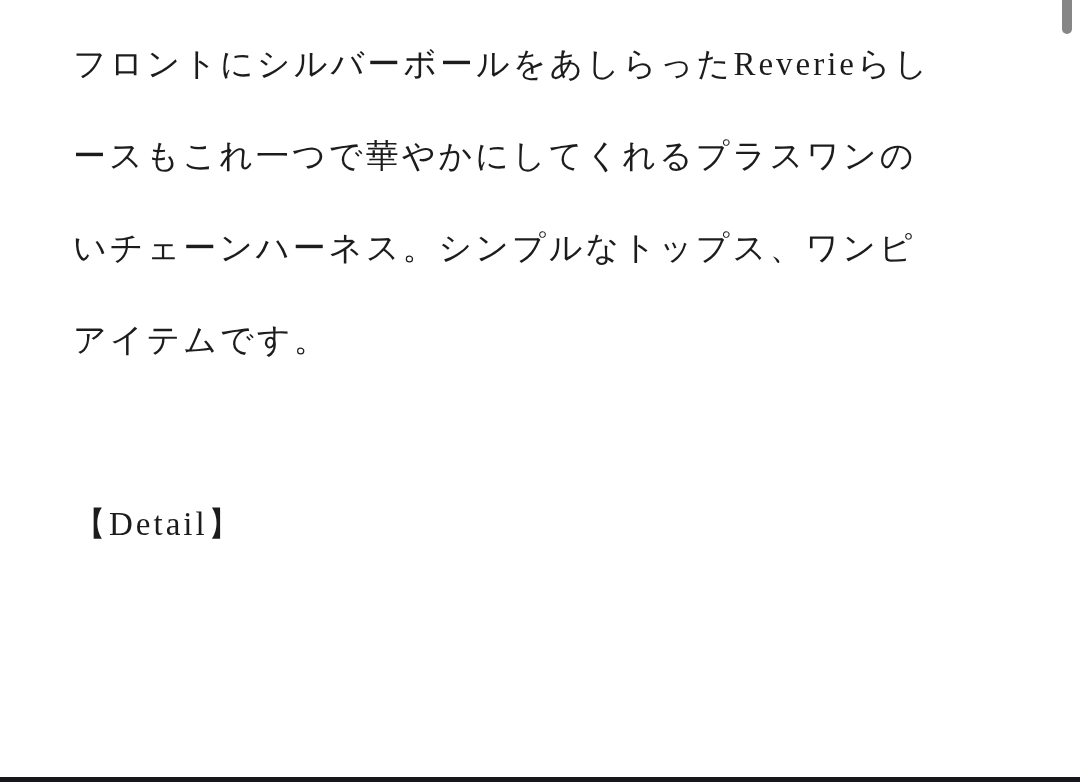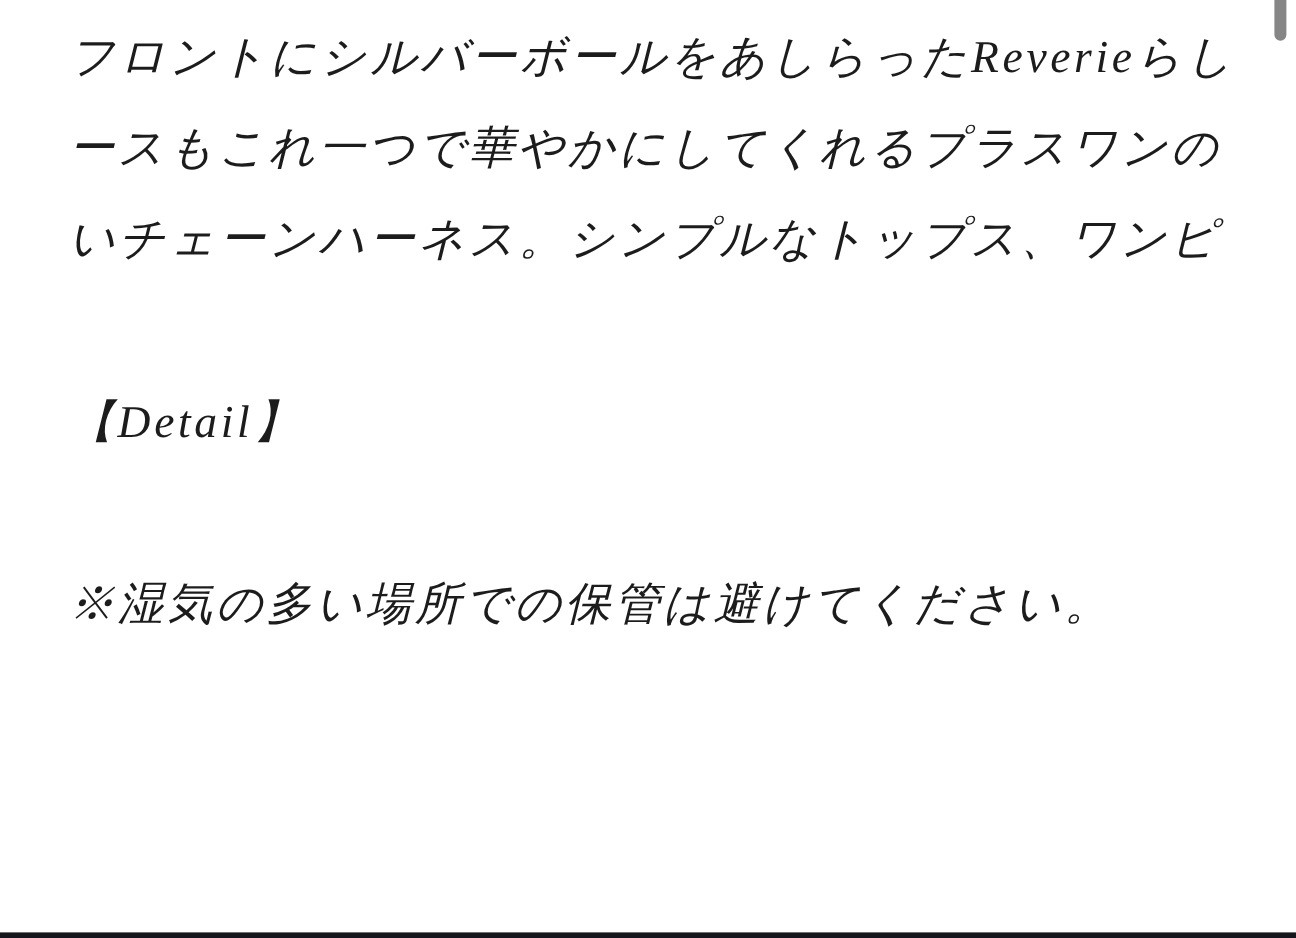--- a/index.html
+++ b/index.html
@@ -13,27 +13,26 @@
     font-family: "Liberation Serif", "DejaVu Serif", serif;
   }
   .content {
     position: absolute;
     top: 10px;
     left: 57px;
     right: 36px;
     color: var(--text, #1c1c1c);
   }
   .line {
-    margin: 0;
+    margin: 16px;
     height: 76px;
     line-height: 76px;
-    font-size: 38px;
+    font-size: 33px;
     letter-spacing: 3px;
     white-space: nowrap;
-    font-style: italic;
   }
   .spacer {
     height: 76px;
   }
   .scrollbar-thumb {
     position: absolute;
     top: 0;
     right: 8px;
     width: 10px;
     height: 34px;
@@ -51,27 +50,27 @@
 </style>
 </head>
 <body>
 
 <div class="page">
 
   <div class="content">
     <p class="line">フロントにシルバーボールをあしらったReverieらし</p>
     <p class="line">ースもこれ一つで華やかにしてくれるプラスワンの</p>
     <p class="line">いチェーンハーネス。シンプルなトップス、ワンピ</p>
+    <p class="line">アイテムです。</p>
 
     <div class="spacer"></div>
 
     <p class="line">【Detail】</p>
 
     <div class="spacer"></div>
 
-    <p class="line">※湿気の多い場所での保管は避けてください。</p>
   </div>
 
   <div class="scrollbar-thumb"></div>
 
   <div class="bottom-bar"></div>
 
 </div>
 
 </body></html>

